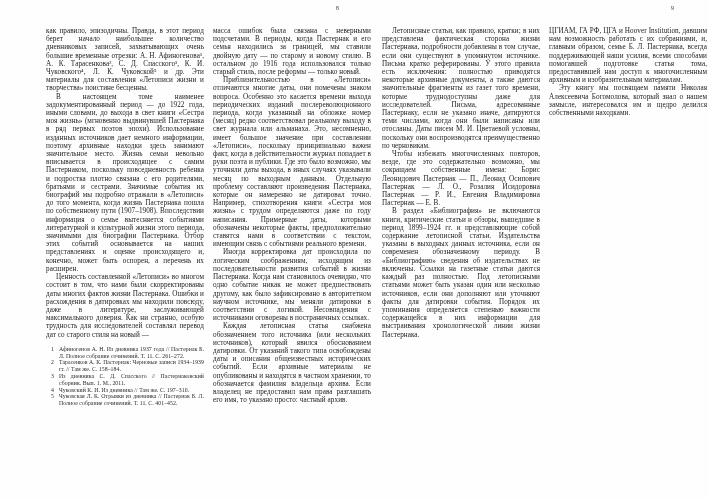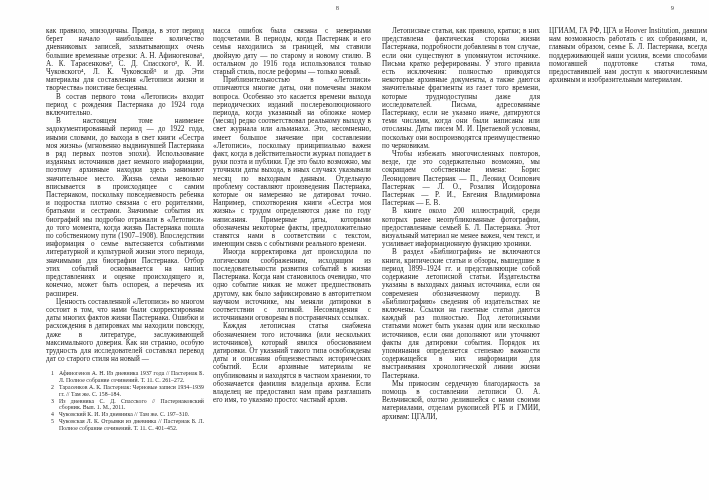--- a/index.html
+++ b/index.html
@@ -66,21 +66,20 @@
 </head>
 <body>
 
 <div class="spread">
 
   <div class="page page-left">
     <div class="page-number">8</div>
     <div class="columns">
       <div class="col">
         <p>как правило, эпизодичны. Правда, в этот период берет начало наибольшее количество дневниковых записей, захватывающих очень большие временные отрезки: А. Н. Афиногенова¹, А. К. Тарасенкова², С. Д. Спасского³, К. И. Чуковского⁴, Л. К. Чуковской⁵ и др. Эти материалы для составления «Летописи жизни и творчества» поистине бесценны.</p>
-        <p class="ind">В состав первого тома «Летописи» входит период с рождения Пастернака до 1924 года включительно.</p>
         <p class="ind">В настоящем томе наименее задокументированный период — до 1922 года, иными словами, до выхода в свет книги «Сестра моя жизнь» (мгновенно выдвинувшей Пастернака в ряд первых поэтов эпохи). Использование изданных источников дает немного информации, поэтому архивные находки здесь занимают значительное место. Жизнь семьи невольно вписывается в происходящее с самим Пастернаком, поскольку повседневность ребенка и подростка плотно связана с его родителями, братьями и сестрами. Значимые события их биографий мы подробно отражали в «Летописи» до того момента, когда жизнь Пастернака пошла по собственному пути (1907–1908). Впоследствии информация о семье вытесняется событиями литературной и культурной жизни этого периода, значимыми для биографии Пастернака. Отбор этих событий основывается на наших представлениях и оценке происходящего и, конечно, может быть оспорен, а перечень их расширен.</p>
         <p class="ind">Ценность составленной «Летописи» во многом состоит в том, что нами были скорректированы даты многих фактов жизни Пастернака. Ошибки и расхождения в датировках мы находили повсюду, даже в литературе, заслуживающей максимального доверия. Как ни странно, особую трудность для исследователей составлял перевод дат со старого стиля на новый —</p>
         <div class="footnotes">
           <div class="fn">
             <span class="fn-num">1</span>
             <span class="fn-text">Афиногенов А. Н. Из дневника 1937 года // Пастернак Б. Л. Полное собрание сочинений. Т. 11. С. 261–272.</span>
           </div>
           <div class="fn">
             <span class="fn-num">2</span>
             <span class="fn-text">Тарасенков А. К. Пастернак: Черновые записи 1934–1939 гг. // Там же. С. 158–184.</span>
@@ -107,23 +106,22 @@
       </div>
     </div>
   </div>
 
   <div class="page page-right">
     <div class="page-number">9</div>
     <div class="columns">
       <div class="col">
         <p class="ind">Летописные статьи, как правило, кратки; в них представлена фактическая сторона жизни Пастернака, подробности добавлены в том случае, если они существуют в упомянутом источнике. Письма кратко реферированы. У этого правила есть исключения: полностью приводятся некоторые архивные документы, а также даются значительные фрагменты из газет того времени, которые труднодоступны даже для исследователей. Письма, адресованные Пастернаку, если не указано иначе, датируются теми числами, когда они были написаны или отосланы. Даты писем М. И. Цветаевой условны, поскольку они воспроизводятся преимущественно по черновикам.</p>
         <p class="ind">Чтобы избежать многочисленных повторов, везде, где это содержательно возможно, мы сокращаем собственные имена: Борис Леонидович Пастернак — П., Леонид Осипович Пастернак — Л. О., Розалия Исидоровна Пастернак — Р. И., Евгения Владимировна Пастернак — Е. В.</p>
-        <p class="ind">В книге около 200 иллюстраций, среди которых ранее неопубликованные фотографии, предоставленные семьей Б. Л. Пастернака. Этот визуальный материал не менее важен, чем текст, и усиливает информационную функцию хроники.</p>
         <p class="ind">В раздел «Библиография» не включаются книги, критические статьи и обзоры, вышедшие в период 1899–1924 гг. и представляющие собой содержание летописной статьи. Издательства указаны в выходных данных источника, если он современен обозначенному периоду. В «Библиографию» сведения об издательствах не включены. Ссылки на газетные статьи даются каждый раз полностью. Под летописными статьями может быть указан один или несколько источников, если они дополняют или уточняют факты для датировки события. Порядок их упоминания определяется степенью важности содержащейся в них информации для выстраивания хронологической линии жизни Пастернака.</p>
-        <p class="ind">Мы приносим сердечную благодарность за помощь в составлении летописи О. А. Вельчинской, охотно делившейся с нами своими материалами, отделам рукописей РГБ и ГМИИ, архивам: ЦГАЛИ,</p>
       </div>
       <div class="col">
         <p>ЦГИАМ, ГА РФ, ЦГА и Hoover Institution, давшим нам возможность работать с их собраниями, и, главным образом, семье Б. Л. Пастернака, всегда поддерживающей наши усилия, всеми способами помогавшей подготовке статья тома, предоставившей нам доступ к многочисленным архивным и изобразительным материалам.</p>
+        <p class="ind">Эту книгу мы посвящаем памяти Николая Алексеевича Богомолова, который знал о нашем замысле, интересовался им и щедро делился собственными находками.</p>
       </div>
     </div>
   </div>
 
 </div>
 
 </body></html>

